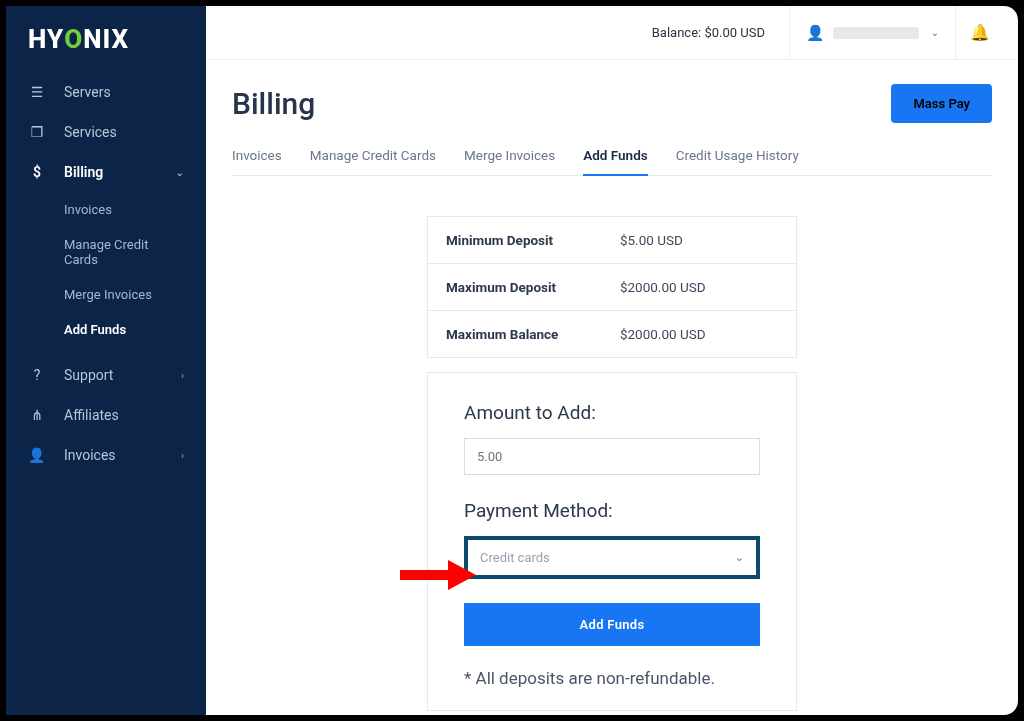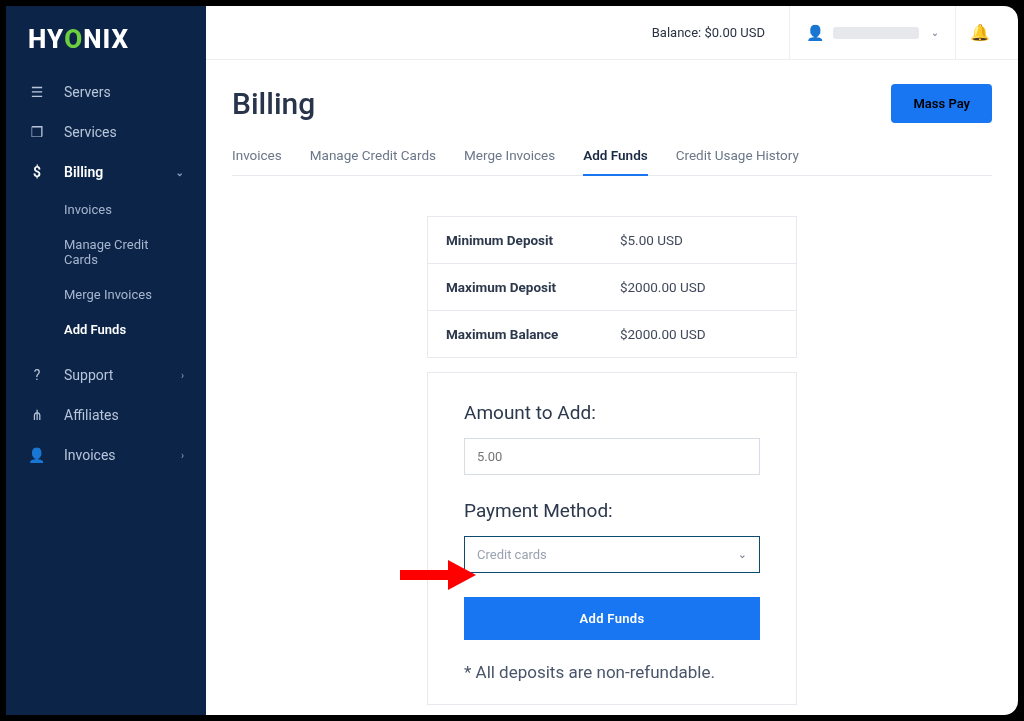--- a/index.html
+++ b/index.html
@@ -42,21 +42,21 @@
 .panel-wrap { display:flex; flex-direction:column; align-items:center; padding-top:40px;}
 .info-table { width:370px; border:1px solid #e7e9ee;}
 .info-row { display:flex; padding:15px 18px; font-size:13.5px; color:#2c384c;}
 .info-row + .info-row { border-top:1px solid #e7e9ee;}
 .info-row .label { font-weight:700; flex:1.1;}
 .info-row .value { flex:1; color:#40495c;}
 
 .form-card { width:370px; border:1px solid #e7e9ee; margin-top:14px; padding:28px 36px 22px 36px;}
 .form-label { font-size:19px; color:#2c384c; margin-bottom:14px;}
 .text-input { width:100%; border:1px solid #d8dde5; padding:10px 12px; font-size:13px; color:#9aa2b0; margin-bottom:24px;}
-.select { width:100%; border:1px solid #0c4a6e; padding:10px 12px; font-size:13px; color:#9aa2b0; margin-bottom:24px; display:flex; justify-content:space-between; align-items:center; cursor:pointer;}
+.select { width:100%; border:4px solid #0c4a6e; padding:10px 12px; font-size:13px; color:#9aa2b0; margin-bottom:24px; display:flex; justify-content:space-between; align-items:center; cursor:pointer;}
 .primary-btn { width:100%; background:#1976f2; color:#fff; border:none; padding:14px 0; font-size:13px; font-weight:600; cursor:pointer; letter-spacing:0.3px;}
 .note { font-size:17px; color:#4a556b; margin-top:22px;}
 
 .arrow { position:absolute; left:392px; top:552px; pointer-events:none;}
 .arrow svg { width:78px; height:34px;}
 
 </style>
 </head>
 <body>
 

